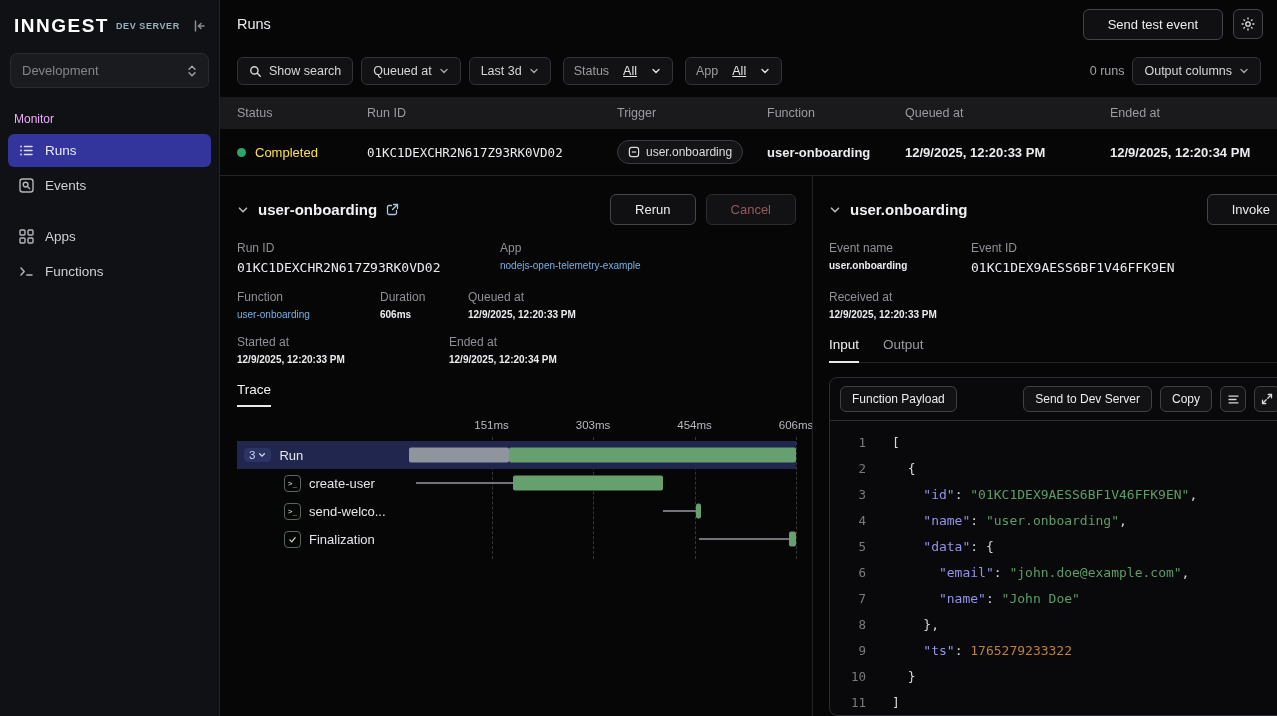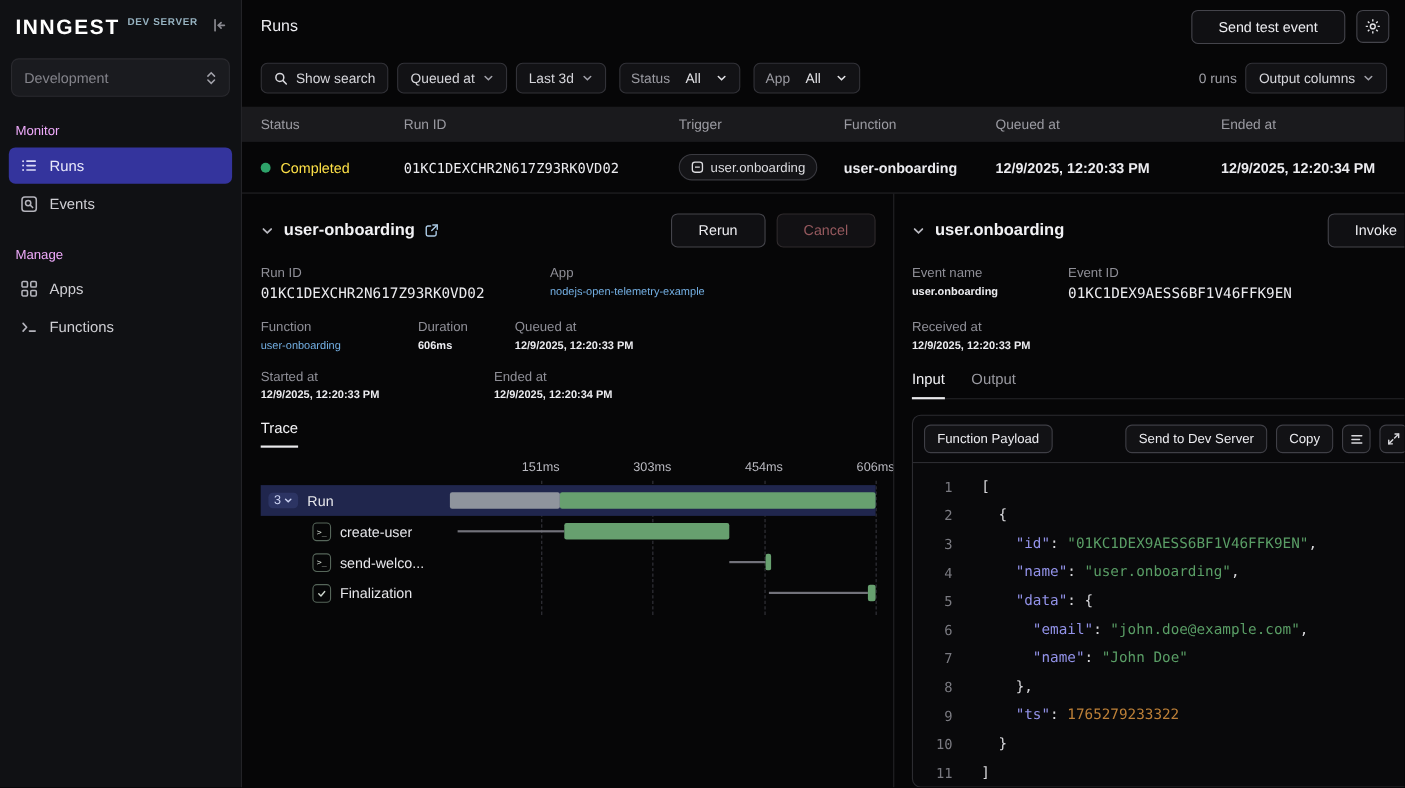--- a/index.html
+++ b/index.html
@@ -5,21 +5,21 @@
   * { margin:0; padding:0; box-sizing:border-box; }
   html,body { width:1277px; height:716px; overflow:hidden; }
   body { background:#060607; color:#e4e4e7; font-family:"Liberation Sans",sans-serif; font-size:13px; }
   .mono { font-family:"DejaVu Sans Mono",monospace; }
   svg { display:block; }
 
   .app { display:flex; height:100%; }
 
   
   .sidebar { width:220px; flex:none; background:#101114; border-right:1px solid #232327; display:flex; flex-direction:column; }
-  .logo-row { display:flex; gap:7px; padding:15px 12px 12px 14px; }
+  .logo-row { display:flex; align-items:center; gap:7px; padding:15px 12px 12px 14px; }
   .logo { font-weight:700; font-size:19px; letter-spacing:1.5px; color:#ffffff; }
   .env-badge { font-size:9px; font-weight:700; letter-spacing:.6px; color:#96b2c0; }
   .collapse-btn { margin-left:auto; color:#8b8b92; cursor:pointer; }
   .env-select { margin:4px 10px 18px 10px; background:#1a1b1f; border:1px solid #2a2a2f; border-radius:7px; padding:9px 11px; color:#84848b; font-size:13px; display:flex; align-items:center; justify-content:space-between; }
   .section-label { padding:6px 14px 6px 14px; color:#f0abfc; font-size:12px; }
   .nav-group { margin-bottom:14px; }
   .nav-item { display:flex; align-items:center; gap:10px; margin:2px 8px; padding:8px 10px; border-radius:6px; color:#cfcfd4; font-size:13.5px; cursor:pointer; }
   .nav-item .nicon { color:#b4b4bc; }
   .nav-item.active { background:#34349d; color:#e9e9fb; }
   .nav-item.active .nicon { color:#dcdcf8; }
@@ -32,21 +32,21 @@
   .btn { background:#101013; border:1px solid #44444b; border-radius:6px; color:#ececf0; padding:7px 24px; font-size:13px; cursor:pointer; white-space:nowrap; }
   .icon-btn { width:30px; height:30px; display:flex; align-items:center; justify-content:center; background:#101013; border:1px solid #44444b; border-radius:6px; color:#e0e0e4; cursor:pointer; }
   .spacer { margin-left:auto; }
 
   
   .filterbar { flex:none; display:flex; align-items:center; gap:8px; padding:9px 16px 12px 17px; }
   .fbtn { display:flex; align-items:center; gap:7px; background:#121215; border:1px solid #323238; border-radius:6px; padding:6px 11px; color:#d6d6db; font-size:12.5px; cursor:pointer; white-space:nowrap; }
   .fbtn .chev, .env-select .chev { color:#a2a2aa; }
   .fgroup { display:flex; align-items:stretch; border:1px solid #323238; border-radius:6px; background:#121215; overflow:hidden; margin-left:4px; }
   .fgroup .glabel { padding:6px 10px; color:#9b9ba2; font-size:12.5px; display:flex; align-items:center; }
-  .fgroup .gvalue { padding:6px 11px 6px 4px; color:#e2e2e6; font-size:12.5px; display:flex; align-items:center; gap:14px; cursor:pointer; }
+  .fgroup .gvalue { padding:6px 11px 6px 4px; color:#e2e2e6; font-size:12.5px; display:flex; align-items:center; gap:14px; cursor:pointer;text-decoration:underline; }
   .runs-count { margin-left:auto; color:#a0a0a7; font-size:12.5px; }
 
   
   .thead, .trow { display:grid; grid-template-columns:130px 250px 150px 138px 205px 1fr; align-items:center; padding-left:17px; }
   .thead { background:#1a1a1d; height:32px; color:#9b9ba2; font-size:12.5px; }
   .trow { height:46px; font-size:13px; cursor:pointer; }
   .status-cell { display:flex; align-items:center; gap:9px; color:#fde047; font-weight:400; }
   .dot { width:9px; height:9px; border-radius:50%; background:#2ea36a; }
   .runid { font-family:"DejaVu Sans Mono",monospace; font-size:12.5px; color:#ececf0; }
   .trigger-pill { display:inline-flex; align-items:center; gap:6px; border:1px solid #3a3a40; background:#141417; border-radius:12px; padding:4px 10px; font-size:12px; color:#dcdce0; cursor:pointer; }
@@ -160,21 +160,20 @@
             <rect x="2" y="2" width="13" height="13" rx="2.5"></rect>
               <circle cx="7.6" cy="7.6" r="2.4"></circle>
               <path d="M9.5 9.5l2.2 2.2"></path>
           </svg>
         </span>
         <span>Events</span>
       </div>
     </div>
 
     <div class="nav-group">
-      <div class="section-label">Manage</div>
       <div class="nav-item">
         <span class="nicon">
           <svg width="17" height="17" viewBox="0 0 17 17" fill="none" stroke="currentColor" stroke-width="1.4">
             <rect x="2" y="2" width="5" height="5" rx="1"></rect>
               <rect x="10" y="2" width="5" height="5" rx="1"></rect>
             <rect x="2" y="10" width="5" height="5" rx="1"></rect>
               <rect x="10" y="10" width="5" height="5" rx="1"></rect>
           </svg>
         </span>
         <span>Apps</span>

